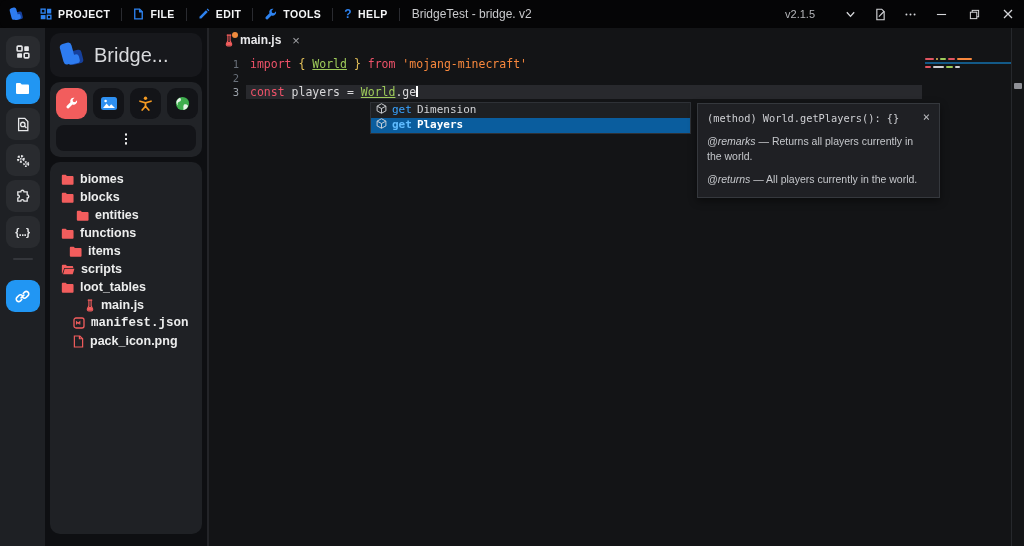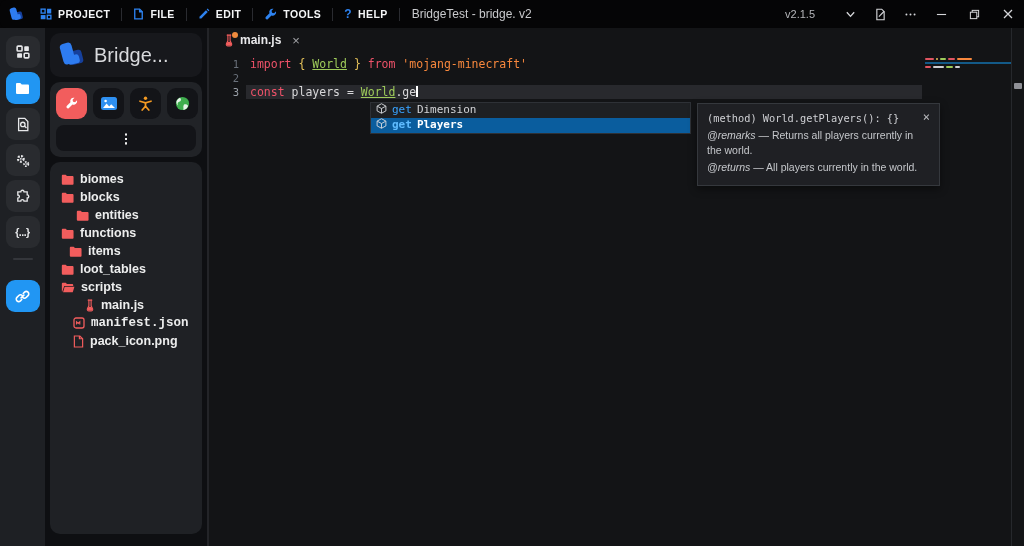--- a/index.html
+++ b/index.html
@@ -70,21 +70,21 @@
 
   .autocomplete{position:absolute;left:161px;top:74px;width:321px;background:#1e2023;border:1px solid #2e3136;box-sizing:border-box;font-family:"DejaVu Sans Mono",monospace;font-size:11px;z-index:5;}
   .ac-row{height:15px;display:flex;align-items:flex-start;gap:5px;padding:0 5px;color:#d3d4d7;}
   .ac-row.selected{background:#0a5d9e;color:#fff;font-weight:700;}
   .ac-icon{color:#d8dade;}
   .ac-match{color:#38a3ff;} .ac-row.selected .ac-match{color:#5fbcff;}
 
   .tooltip{position:absolute;left:488px;top:75px;width:243px;box-sizing:border-box;background:#1f2024;border:1px solid #35383d;padding:7px 9px 9px;color:#c5c7cb;font-size:10.5px;line-height:1.45;z-index:6;box-shadow:0 3px 8px rgba(0,0,0,.45);}
   .tip-head{display:flex;justify-content:space-between;align-items:flex-start;font-family:"DejaVu Sans Mono",monospace;font-size:10.3px;color:#cfd0d4;white-space:nowrap;}
   .tip-close{color:#bdbec2;font-size:12px;margin-left:8px;line-height:1;}
-  .tip-sec{margin-top:2px;}
+  .tip-sec{margin-top:8px;}
   .tip-tag{font-style:italic;}
 </style>
 </head>
 <body>
 
 <div>
   <header class="titlebar">
     <span class="tb-logo ic">
         <svg width="17" height="17" viewBox="0 0 20 20">
           <rect x="8" y="7" width="9" height="9" rx="2" fill="#16409c" transform="rotate(-14 12.5 11.5)"></rect>
@@ -349,34 +349,34 @@
           <div class="f-row" style="padding-left: 8px;">
             <span class="ic">
               <svg width="13" height="11" viewBox="0 0 14 12" fill="#f25d5d">
                 <path d="M.8 2c0-.7.5-1.2 1.2-1.2h3l1.4 1.5h6c.7 0 1.2.5 1.2 1.2v7c0 .7-.5 1.2-1.2 1.2H2A1.2 1.2 0 0 1 .8 10.5z"></path>
               </svg>
             </span>
             <span class="f-label">items</span>
           </div>
           <div class="f-row" style="padding-left: 0px;">
             <span class="ic">
-              <svg width="13" height="11" viewBox="0 0 14 12" fill="#f25d5d">
-                <path d="M.8 2c0-.7.5-1.2 1.2-1.2h3l1.4 1.5h6c.7 0 1.2.5 1.2 1.2v7c0 .7-.5 1.2-1.2 1.2H2A1.2 1.2 0 0 1 .8 10.5z"></path>
-              </svg>
-            </span>
-            <span class="f-label">loot_tables</span>
-          </div>
-          <div class="f-row" style="padding-left: 0px;">
-            <span class="ic">
               <svg width="14" height="11" viewBox="0 0 15 12" fill="#f25d5d">
                 <path d="M.8 2C.8 1.3 1.3.8 2 .8h3l1.4 1.5h5.6c.7 0 1.2.5 1.2 1.2v.8H3.4L1.2 10.6a1.2 1.2 0 0 1-.4-.9z"></path>
                 <path d="M3.9 5.1h10.6l-1.8 6.1H2.1z"></path>
               </svg>
             </span>
             <span class="f-label">scripts</span>
+          </div>
+          <div class="f-row" style="padding-left: 0px;">
+            <span class="ic">
+              <svg width="13" height="11" viewBox="0 0 14 12" fill="#f25d5d">
+                <path d="M.8 2c0-.7.5-1.2 1.2-1.2h3l1.4 1.5h6c.7 0 1.2.5 1.2 1.2v7c0 .7-.5 1.2-1.2 1.2H2A1.2 1.2 0 0 1 .8 10.5z"></path>
+              </svg>
+            </span>
+            <span class="f-label">loot_tables</span>
           </div>
           <div class="f-row" style="padding-left: 24px;">
             <span class="ic">
               <svg width="10" height="13" viewBox="0 0 10 14" fill="none" stroke="#f25d5d" stroke-width="1.2" stroke-linecap="round">
                 <path d="M3 1.2h4"></path>
                 <path d="M3.8 1.2v6L2.2 10.6A1.6 1.6 0 0 0 3.7 12.8h2.6a1.6 1.6 0 0 0 1.5-2.2L6.2 7.2v-6"></path>
                 <path d="M3.4 8.3h3.2l1 2.5a.9.9 0 0 1-.8 1.2H3.2a.9.9 0 0 1-.8-1.2z" fill="#f25d5d" stroke="none"></path>
               </svg>
             </span>
             <span class="f-label">main.js</span>

